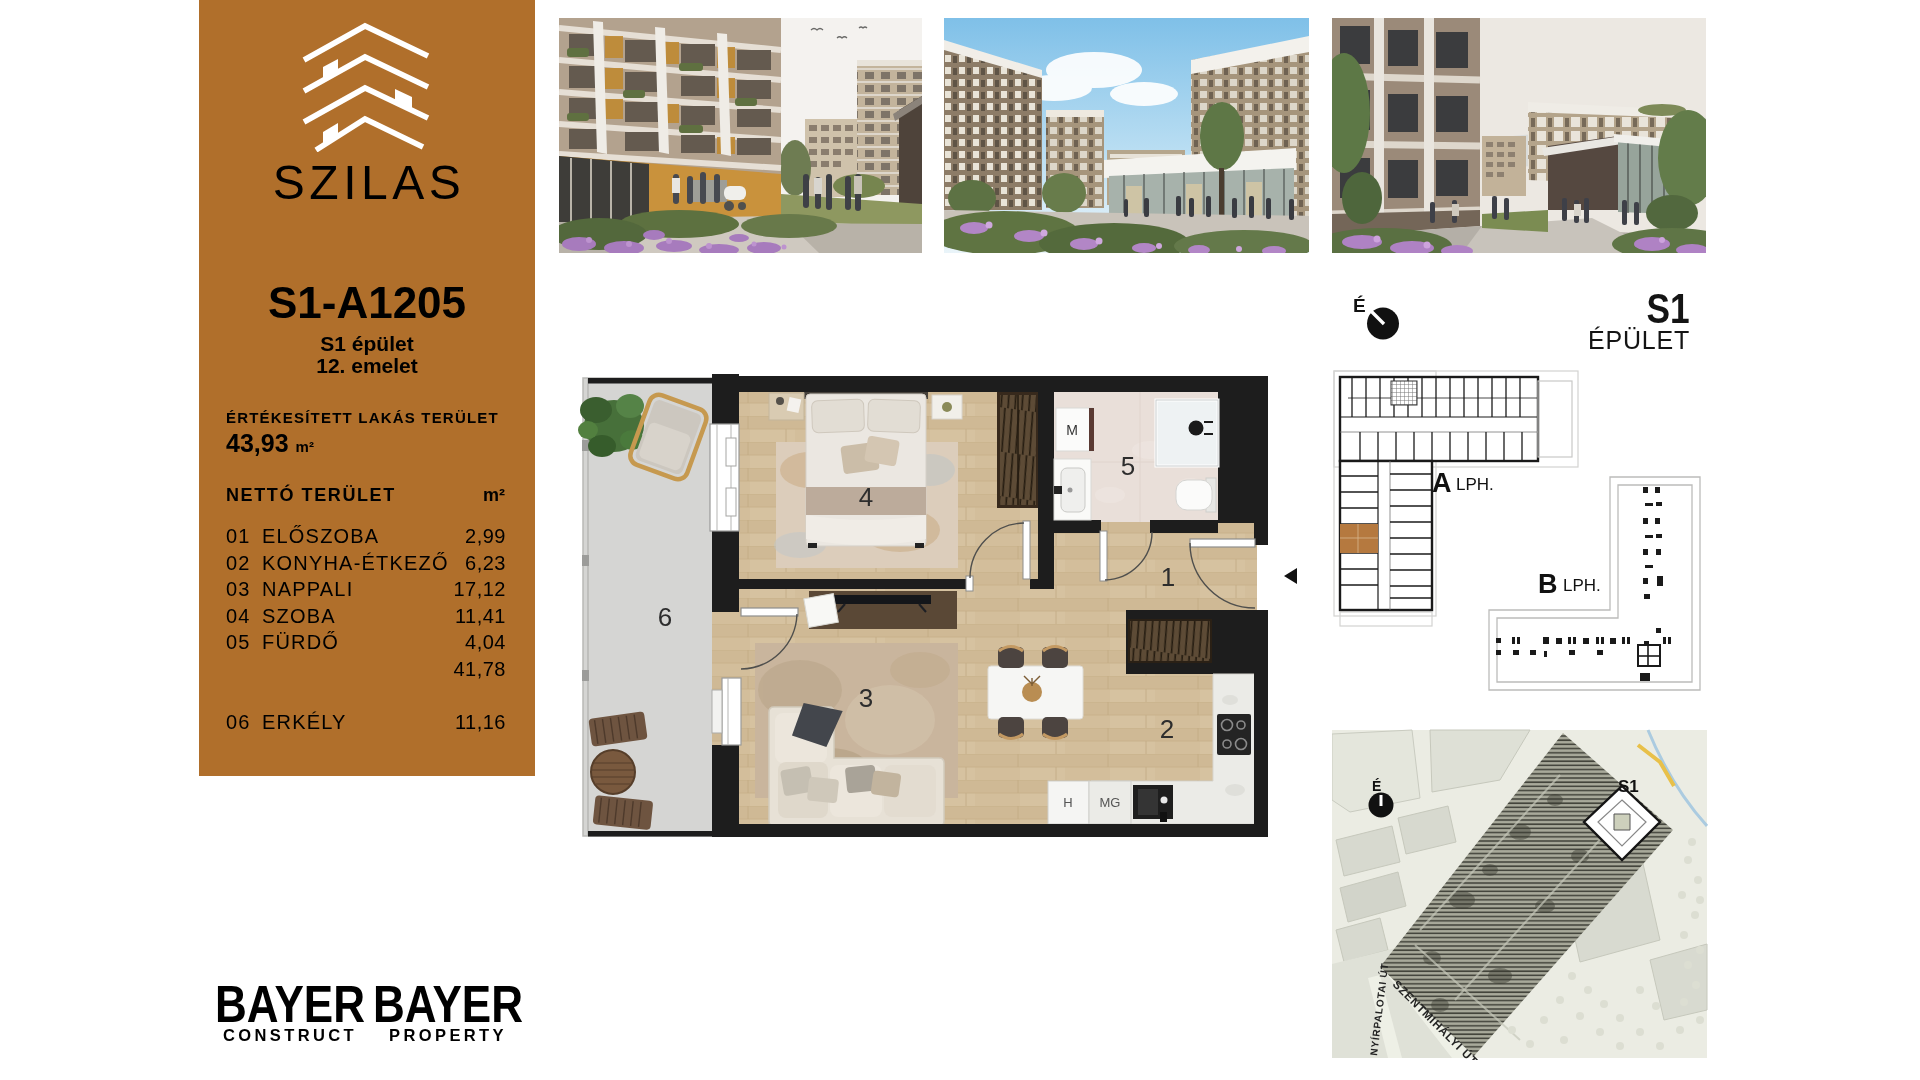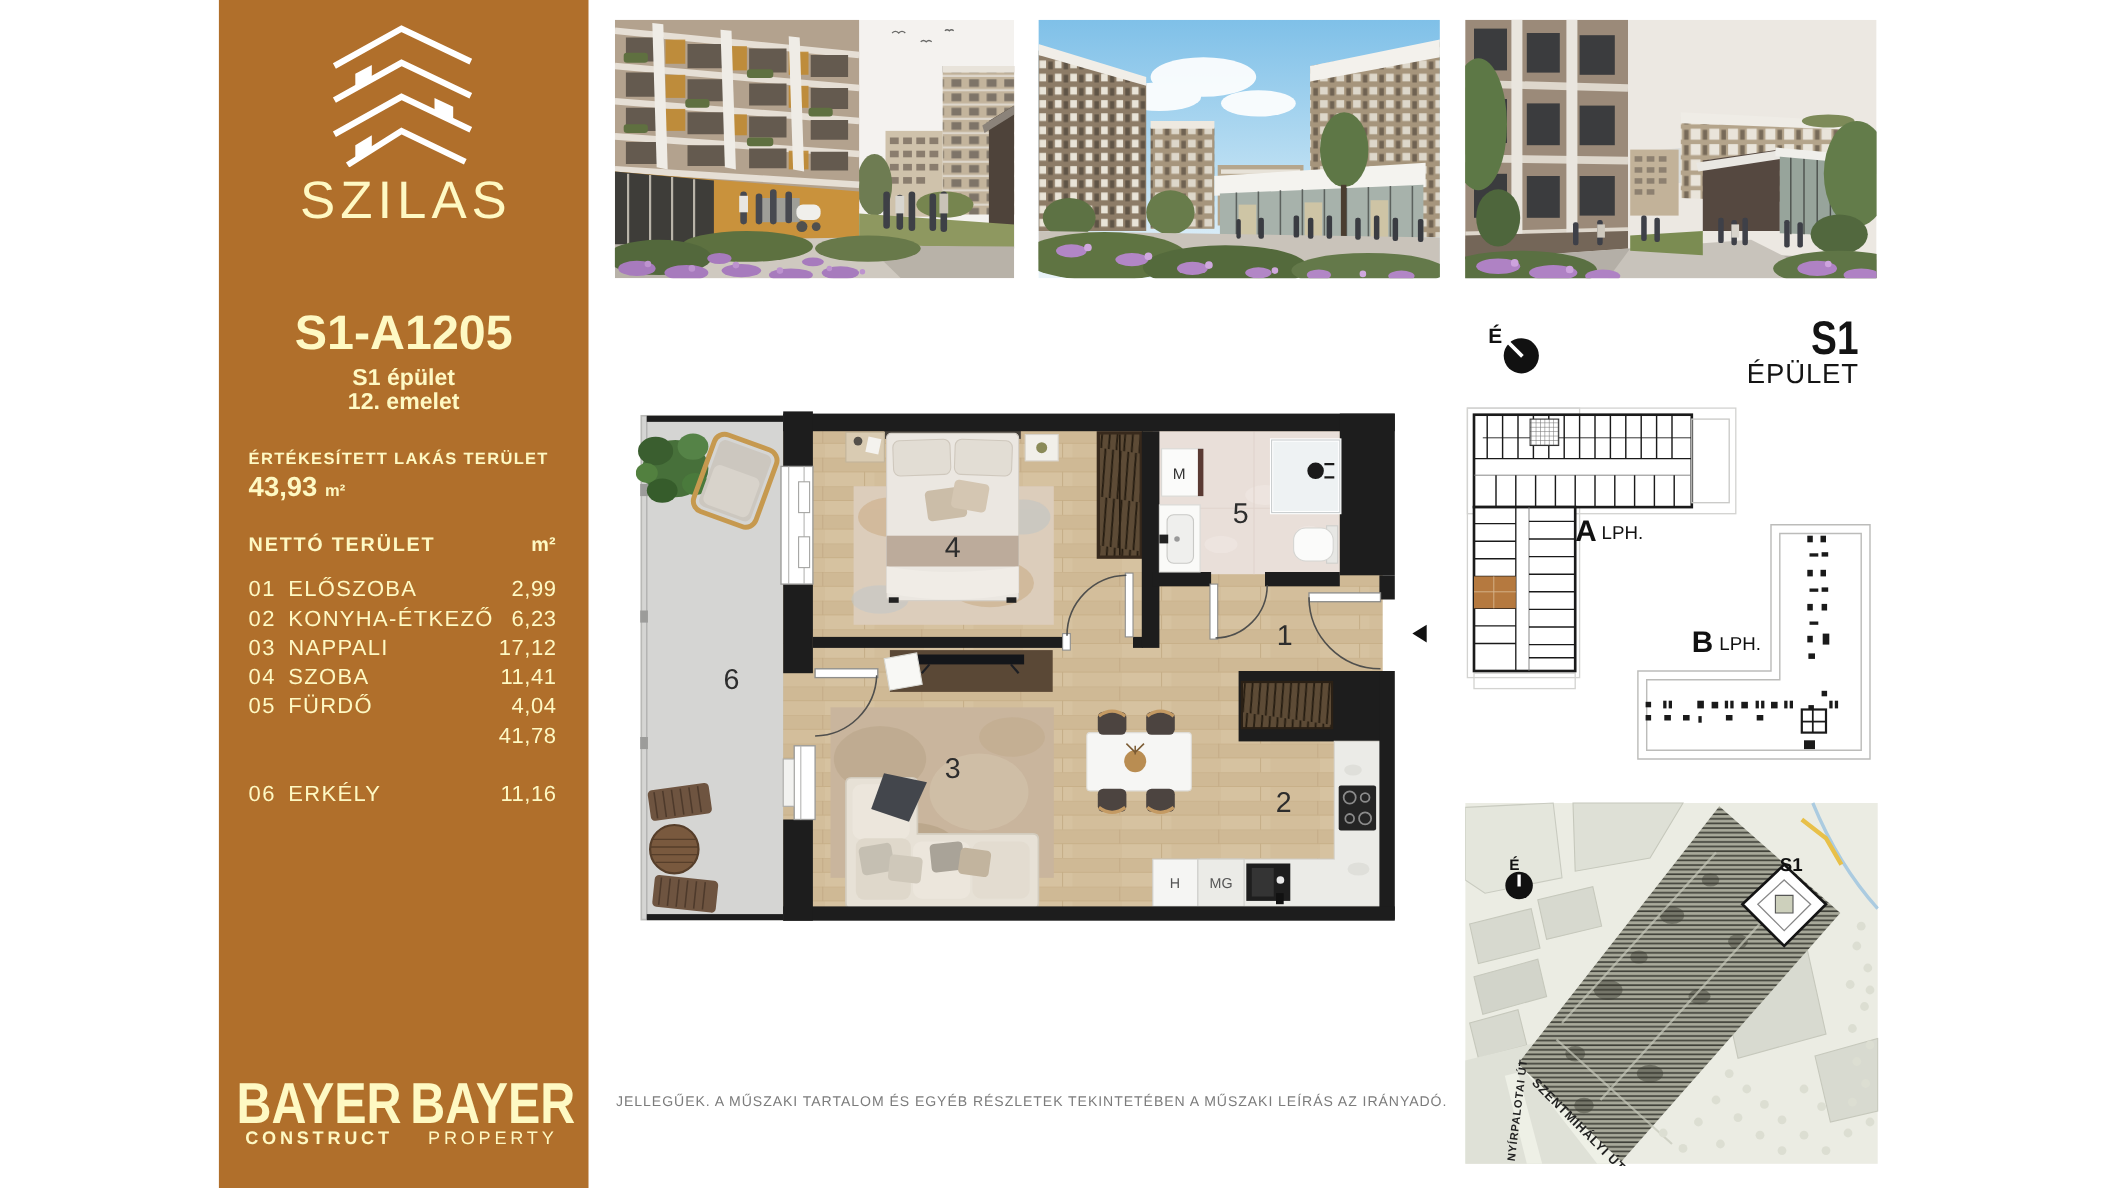--- a/index.html
+++ b/index.html
@@ -1,18 +1,18 @@
 <!DOCTYPE html>
 <html><head>
 <meta charset="utf-8">
 <style>
 html,body{margin:0;padding:0;background:#fff;}
 #page{position:relative;width:1920px;height:1080px;background:#fff;overflow:hidden;font-family:"Liberation Sans",sans-serif;}
 .abs{position:absolute;}
-#sidebar{position:absolute;left:199px;top:0;width:336px;height:1080px;background:#b06f2b;color:#fef9c3;}
+#sidebar{position:absolute;left:199px;top:0;width:336px;height:776px;background:#b06f2b;color:#000000;}
 .sbtxt{position:absolute;white-space:nowrap;}
 </style>
 </head>
 <body>
 <div id="page">
 
 <div id="sidebar">
 
 <svg class="abs" style="left:103px;top:22px" width="128" height="130" viewBox="0 0 128 130">
 <g stroke="#fff" stroke-width="5.6" fill="none">
@@ -82,21 +82,21 @@
         </div>
 </div>
 
 <div class="abs" style="left:-9px;top:973px;width:200px;text-align:center;">
 <div style="font-size:54px;font-weight:bold;height:53px;transform:scale(.815,.97);transform-origin:center top;">BAYER</div>
 <div style="font-size:16.5px;font-weight:bold;letter-spacing:3.4px;">CONSTRUCT</div>
 </div>
 
 <div class="abs" style="left:149px;top:973px;width:200px;text-align:center;">
 <div style="font-size:54px;font-weight:bold;height:53px;transform:scale(.815,.97);transform-origin:center top;">BAYER</div>
-<div style="font-size:16.5px;font-weight:normal;letter-spacing:3.4px;">PROPERTY</div>
+<div style="font-size:16.5px;font-weight:bold;letter-spacing:3.4px;">PROPERTY</div>
 </div>
 </div>
 
 <svg class="abs" style="left:559px;top:18px" width="363" height="235" viewBox="0 0 363 235">
 <defs>
 <pattern id="w1" width="16" height="13" patternUnits="userSpaceOnUse">
 <rect width="16" height="13" fill="#c3b49c"></rect>
           <rect x="2" y="2" width="9" height="7" fill="#7e7468"></rect>
           <rect x="0" y="11" width="16" height="2" fill="#ddd6cb"></rect>
 </pattern>
@@ -996,15 +996,14 @@
         <circle cx="1640" cy="990" r="4"></circle>
         <circle cx="1656" cy="1006" r="4"></circle>
 </g>
 
 <text x="1377" y="1056" font-size="10" font-weight="bold" fill="#222" font-family="Liberation Sans" transform="rotate(-83 1377 1056)" letter-spacing="0.8">NYÍRPALOTAI ÚT</text>
 
 <text x="1392" y="985" font-size="11.5" font-weight="bold" fill="#222" font-family="Liberation Sans" transform="rotate(45 1392 985)" letter-spacing="0.8">SZENTMIHÁLYI ÚT</text>
 </svg>
 
 <div class="abs" style="left:560px;top:992px;width:780px;color:#7c7c7c;font-size:12.8px;letter-spacing:0.85px;line-height:17.2px;">
-<div style="white-space:nowrap;">JELLEGŰEK. A MŰSZAKI TARTALOM ÉS EGYÉB RÉSZLETEK TEKINTETÉBEN A MŰSZAKI LEÍRÁS AZ IRÁNYADÓ.</div>
 </div>
 </div>
 
 </body></html>

